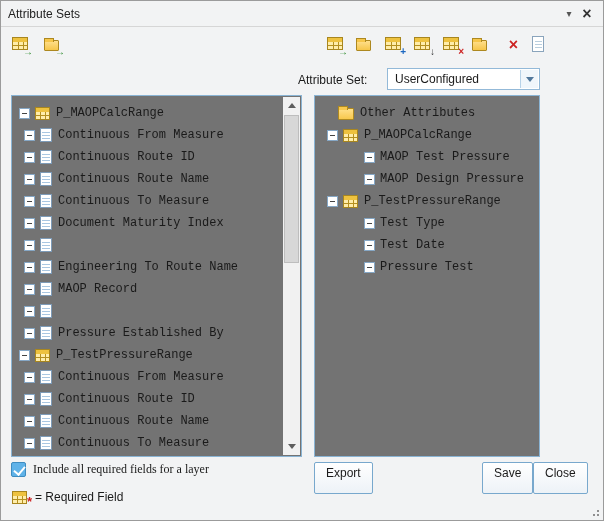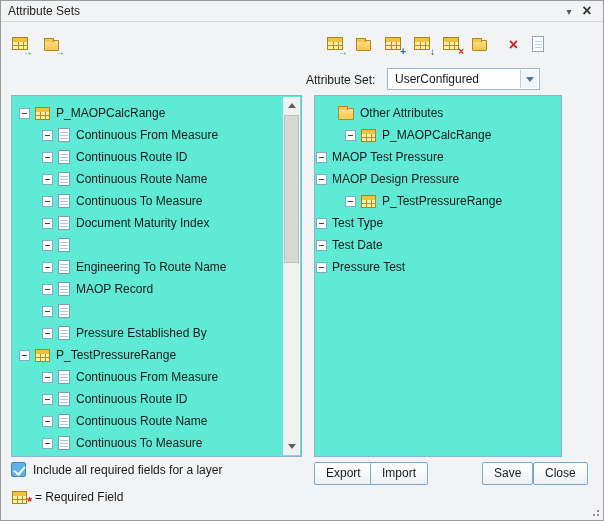--- a/index.html
+++ b/index.html
@@ -2,21 +2,21 @@
 <html><head>
 <meta charset="utf-8">
 <style>
   * { box-sizing: border-box; margin: 0; padding: 0; }
   html,body { width: 604px; height: 521px; overflow: hidden; }
   body { font-family: "Liberation Sans", sans-serif; font-size: 12px; color: #1a1a1a; background: #fff; position: relative; }
 
   .dialog { position: absolute; inset: 0; background: #f2f3f4; border: 1px solid #9b9b9b; }
 
   
-  .titlebar { position: absolute; top: 0; left: 0; right: 0; height: 21px; display: flex; align-items: center; padding: 0 7px; border-bottom: 1px solid #d6d6d6; }
+  .titlebar { position: absolute; top: 0; left: 0; right: 0; height: 26px; display: flex; align-items: center; padding: 0 7px; border-bottom: 1px solid #d6d6d6; }
   .titlebar .title { flex: 1; color: #222; }
   .win-btn { width: 18px; height: 18px; display: flex; align-items: center; justify-content: center; color: #444; cursor: default; }
   .menu-caret::after { content: "▾"; font-size: 10px; color: #555; }
   .close-x::after { content: "×"; font-size: 16px; font-weight: 700; color: #333; }
 
   
   .toolbar { position: absolute; top: 31px; left: 10px; right: 10px; height: 24px; display: flex; align-items: center; }
   .tb-group { display: flex; gap: 12px; }
   .tb-group.right { margin-left: auto; margin-right: 44px; gap: 9px; }
   .tb-icon { position: relative; width: 20px; height: 19px; display: inline-block; cursor: default; }
@@ -30,38 +30,38 @@
   .base-page { left: 3px; right: 5px; top: 1px; bottom: 2px; background: #fff; border: 1px solid #8aa4bc;
     background-image: linear-gradient(#b9cede,#b9cede), linear-gradient(#b9cede,#b9cede), linear-gradient(#b9cede,#b9cede);
     background-size: 7px 1px, 7px 1px, 7px 1px; background-position: 2px 4px, 2px 7px, 2px 10px; background-repeat: no-repeat; }
   .badge { position: absolute; right: -2px; bottom: -3px; font-size: 10px; font-weight: 700; line-height: 1; }
   .b-green { color: #2e8b2e; } .b-blue { color: #1a66c0; } .b-dark { color: #333; }
   .b-red { color: #cc2222; }
   .b-red-big { color: #cc2222; font-size: 16px; right: 2px; bottom: 1px; }
 
   
   .avail-label { position: absolute; left: 11px; top: 72px; }
-  .attrset-label { position: absolute; left: 297px; top: 72px; margin-left: 8px; }
+  .attrset-label { position: absolute; left: 297px; top: 72px; }
   .dropdown { position: absolute; left: 386px; top: 67px; width: 153px; height: 22px; background: #fff; border: 1px solid #93b9d8; cursor: default; }
   .dd-text { position: absolute; left: 7px; top: 3px; right: 22px; white-space: nowrap; overflow: hidden; }
   .dd-btn { position: absolute; right: 1px; top: 1px; bottom: 1px; width: 18px; background: #f0f6fb; border-left: 1px solid #b7d2e8; display: flex; align-items: center; justify-content: center; }
   .dd-arrow { width: 0; height: 0; border: 4px solid transparent; border-top: 5px solid #51789c; margin-top: 4px; }
 
   
-  .panel { position: absolute; top: 94px; height: 362px; background: #5eead4; border: 1px solid #8ab4d4; }
+  .panel { position: absolute; top: 94px; height: 362px; background: #737373; border: 1px solid #8ab4d4; font-family: Liberation Mono, monospace; }
   .panel-left { left: 10px; width: 291px; }
-  .panel-right { left: 313px; width: 248px; }
+  .panel-right { left: 313px; width: 226px; }
   .tree-body { position: absolute; top: 1px; left: 1px; bottom: 1px; overflow: hidden; padding-top: 5px; }
   .panel-left .tree-body { right: 18px; }
   .panel-right .tree-body { right: 1px; }
 
   .tree-row { display: flex; align-items: center; height: 22px; white-space: nowrap; cursor: default; }
   .lvl1 { padding-left: 6px; }
-  .lvl2 { padding-left: 29px; }
-  .lvl3 { }
+  .lvl2 { padding-left: 11px; }
+  .lvl3 { padding-left: 48px; }
   .expander { width: 11px; height: 11px; border: 1px solid #86a7c5; background: #fff; position: relative; margin-right: 5px; flex: none; }
   .expander::after { content: ""; position: absolute; left: 2px; right: 2px; top: 4px; height: 1px; background: #444; }
   .tree-icon { flex: none; margin-right: 6px; position: relative; }
   .tree-icon.layer { width: 15px; height: 13px; background-color: #ffedaa; border: 1px solid #a8861f;
     background-image: linear-gradient(#eec23f,#eec23f), linear-gradient(#b5901f,#b5901f), linear-gradient(#b5901f,#b5901f), linear-gradient(#b5901f,#b5901f);
     background-size: 100% 4px, 100% 1px, 1px 100%, 1px 100%;
     background-position: 0 0, 0 7px, 4px 0, 9px 0; background-repeat: no-repeat; }
   .tree-icon.field { width: 12px; height: 14px; background-color: #fff; border: 1px solid #7d9bb8;
     background-image: linear-gradient(#a9c7e2,#a9c7e2), linear-gradient(#a9c7e2,#a9c7e2), linear-gradient(#a9c7e2,#a9c7e2);
     background-size: 8px 1px, 8px 1px, 8px 1px; background-position: 1px 3px, 1px 6px, 1px 9px; background-repeat: no-repeat; }
@@ -70,31 +70,31 @@
 
   
   .vscroll { position: absolute; top: 1px; right: 1px; bottom: 1px; width: 17px; background: #f1f1f1; }
   .sb-btn { position: absolute; left: 0; right: 0; height: 17px; display: flex; align-items: center; justify-content: center; }
   .sb-up { top: 0; } .sb-down { bottom: 0; }
   .tri-up { width: 0; height: 0; border: 4px solid transparent; border-bottom: 5px solid #5e5e5e; margin-top: -4px; }
   .tri-down { width: 0; height: 0; border: 4px solid transparent; border-top: 5px solid #5e5e5e; margin-bottom: -4px; }
   .sb-thumb { position: absolute; left: 1px; right: 1px; top: 18px; height: 148px; background: #d7d7d7; border: 1px solid #bdbdbd; }
 
   
-  .chk-row { position: absolute; left: 10px; top: 461px; display: flex; align-items: center; gap: 7px; }
+  .chk-row { position: absolute; left: 10px; top: 461px; display: flex; align-items: center; gap: 7px; font-family: Liberation Serif, serif; }
   .checkbox { width: 15px; height: 15px; background: #5fb2e8; border: 1px solid #3e8cc0; border-radius: 2px; position: relative; flex: none; cursor: default; }
   .checkbox::after { content: ""; position: absolute; left: 4px; top: 1px; width: 5px; height: 9px; border: solid #fff; border-width: 0 2px 2px 0; transform: rotate(40deg); }
   .legend-row { position: absolute; left: 11px; top: 489px; display: flex; align-items: center; gap: 8px; }
   .legend-icon { position: relative; width: 15px; height: 13px; background-color: #ffedaa; border: 1px solid #a8861f;
     background-image: linear-gradient(#eec23f,#eec23f), linear-gradient(#b5901f,#b5901f), linear-gradient(#b5901f,#b5901f), linear-gradient(#b5901f,#b5901f);
     background-size: 100% 4px, 100% 1px, 1px 100%, 1px 100%;
     background-position: 0 0, 0 7px, 4px 0, 9px 0; background-repeat: no-repeat; flex: none; }
   .legend-icon::after { content: "*"; position: absolute; right: -6px; bottom: -6px; color: #cc2222; font-weight: 700; font-size: 13px; }
 
-  .btn { position: absolute; top: 461px; height: 23px; padding: 0 11px; border: 1px solid #78a8cd; background: linear-gradient(#ffffff,#edf2f7); border-radius: 2px; line-height: 21px; text-align: center; cursor: default; color: #1b1b1b; }
+  .btn { position: absolute; top: 461px; height: 32px; padding: 0 11px; border: 1px solid #78a8cd; background: linear-gradient(#ffffff,#edf2f7); border-radius: 2px; line-height: 21px; text-align: center; cursor: default; color: #1b1b1b; }
   .btn-export { left: 313px; }
   .btn-import { left: 369px; }
   .btn-save { left: 481px; min-width: 45px; }
   .btn-close { left: 532px; min-width: 45px; }
 
   .grip { position: absolute; right: 2px; bottom: 2px; width: 12px; height: 12px; }
   .grip::before { content: ""; position: absolute; right: 2px; bottom: 2px; width: 2px; height: 2px; background: #8f8f8f; box-shadow: -4px 0 0 #8f8f8f, 0 -4px 0 #8f8f8f; }
 </style>
 </head>
 <body>
@@ -308,18 +308,17 @@
     <span class="checkbox"></span>
     <span>Include all required fields for a layer</span>
   </div>
 
   <div class="legend-row">
     <span class="legend-icon"></span>
     <span>= Required Field</span>
   </div>
 
   <div class="btn btn-export">Export</div>
-  <div class="btn btn-import">Import</div>
   <div class="btn btn-save">Save</div>
   <div class="btn btn-close">Close</div>
 
   <div class="grip"></div>
 </div>
 
 </body></html>

